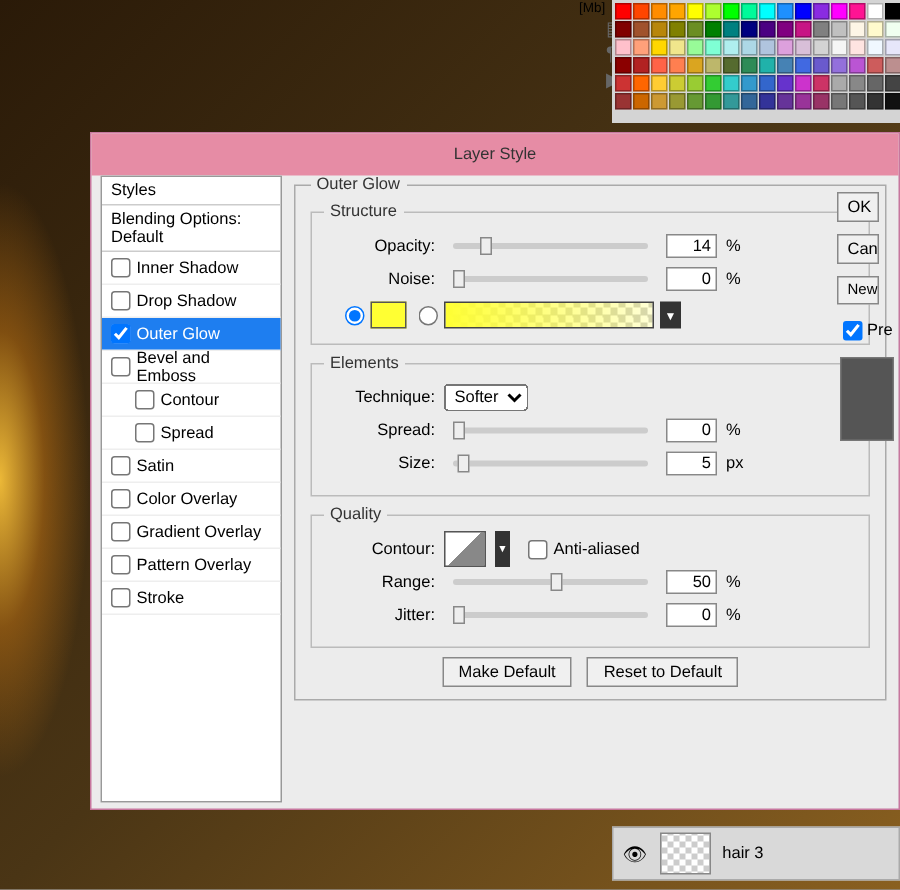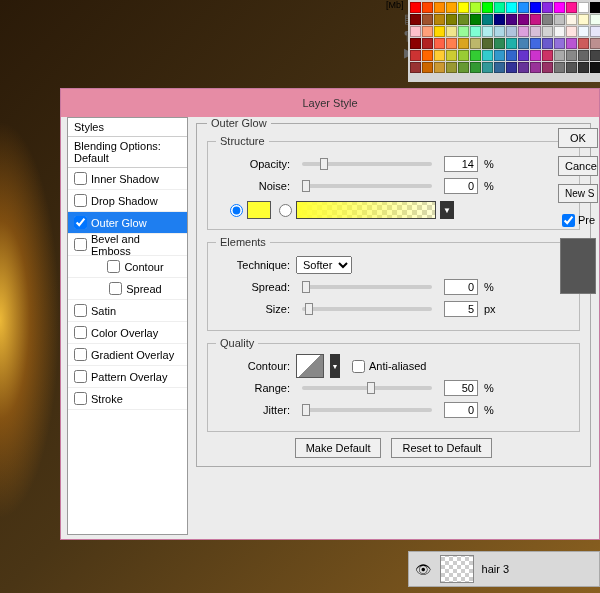--- a/index.html
+++ b/index.html
@@ -14,21 +14,21 @@
 .tool-icons span { font-size: 13px; line-height: 1; }
 
 .dialog { position: absolute; top: 88px; left: 60px; width: 540px; height: 452px; background: #ececec; border: 1px solid #c7779e; }
 .titlebar { height: 28px; background: #e68ca5; color: #333; display: flex; align-items: center; justify-content: center; font-size: 12px; }
 .dlg-body { display: flex; position: absolute; top: 28px; bottom: 4px; left: 6px; right: 0; }
 
 .styles-panel { width: 121px; border: 1px solid #999; background: #fff; margin-right: 8px; }
 .styles-head { padding: 3px 6px; border-bottom: 1px solid #ccc; }
 .styles-sub { padding: 3px 6px; border-bottom: 1px solid #ccc; }
 .style-row { display: flex; align-items: center; gap: 4px; padding: 3px 6px; border-bottom: 1px solid #eee; height: 22px; cursor: pointer; }
-.style-row.indent { padding-left: 22px; justify-content: center; }
+.style-row.indent { padding-left: 22px; }
 .style-row.sel { background: #1e7ef0; color: #fff; }
 .style-row input[type=checkbox] { margin: 0; }
 
 .right-col { flex: 1; padding: 0 8px 4px 0; }
 fieldset { border: 1px solid #aaa; margin-bottom: 6px; padding: 6px 10px 8px; }
 legend { padding: 0 4px; color: #333; }
 .inner-fs { border: 1px solid #bbb; margin-bottom: 6px; padding: 6px 8px 10px; }
 .row { display: flex; align-items: center; height: 22px; gap: 6px; }
 .lbl { width: 74px; text-align: right; }
 select { font-size: 11px; padding: 1px 2px; }
@@ -41,21 +41,21 @@
 .swatch-box { width: 24px; height: 18px; background: #ffff33; border: 1px solid #555; }
 .grad-prev { width: 140px; height: 18px; background: linear-gradient(90deg, #ffff33, rgba(255,255,51,.2)), repeating-conic-gradient(#fff 0 25%, #ccc 0 50%) 0/10px 10px; border: 1px solid #444; }
 .grad-arrow { width: 14px; height: 18px; background: #333; color:#fff; display:flex; align-items:center; justify-content:center; font-size:8px; }
 .contour-sw { width: 28px; height: 24px; background: linear-gradient(135deg, #fff 49%, #888 50%); border: 1px solid #555; }
 .contour-arrow { width: 10px; height: 24px; background:#333; color:#fff; display:flex; align-items:center; justify-content:center; font-size:7px; }
 .anti { display:flex; align-items:center; gap:4px; margin-left: 6px; }
 .btn-row { display: flex; gap: 10px; justify-content: center; margin-top: 4px; }
 button.std { background: #f0f0f0; border: 1px solid #888; padding: 3px 10px; font-size: 11px; }
 
 .side-btns { position: absolute; top: 120px; right: 0; width: 42px; display: flex; flex-direction: column; gap: 8px; align-items: flex-start; padding-top: 8px; }
-.side-btns .pbtn { width: 40px; padding: 3px 6px; background: #f0f0f0; border: 1px solid #888; text-align: center; overflow: hidden; white-space: nowrap; }
+.side-btns .pbtn { width: 28px; padding: 3px 6px; background: #f0f0f0; border: 1px solid #888; text-align: center; overflow: hidden; white-space: nowrap; }
 .side-btns .chk { padding: 3px 0 3px 4px; display: flex; gap:3px; }
 .side-btns .preview { width: 36px; height: 56px; background: #555; border: 1px solid #777; margin-left: 2px; }
 
 .layer-row { position: absolute; bottom: 6px; right: 0; width: 192px; height: 36px; background: #d9d9d9; border: 1px solid #aaa; display: flex; align-items: center; gap: 8px; padding: 0 6px; }
 .eye { font-size: 13px; }
 .layer-thumb { width: 34px; height: 28px; background: repeating-conic-gradient(#fff 0 25%, #ccc 0 50%) 0/8px 8px; border: 1px solid #888; }
 </style>
 </head>
 <body>
 

